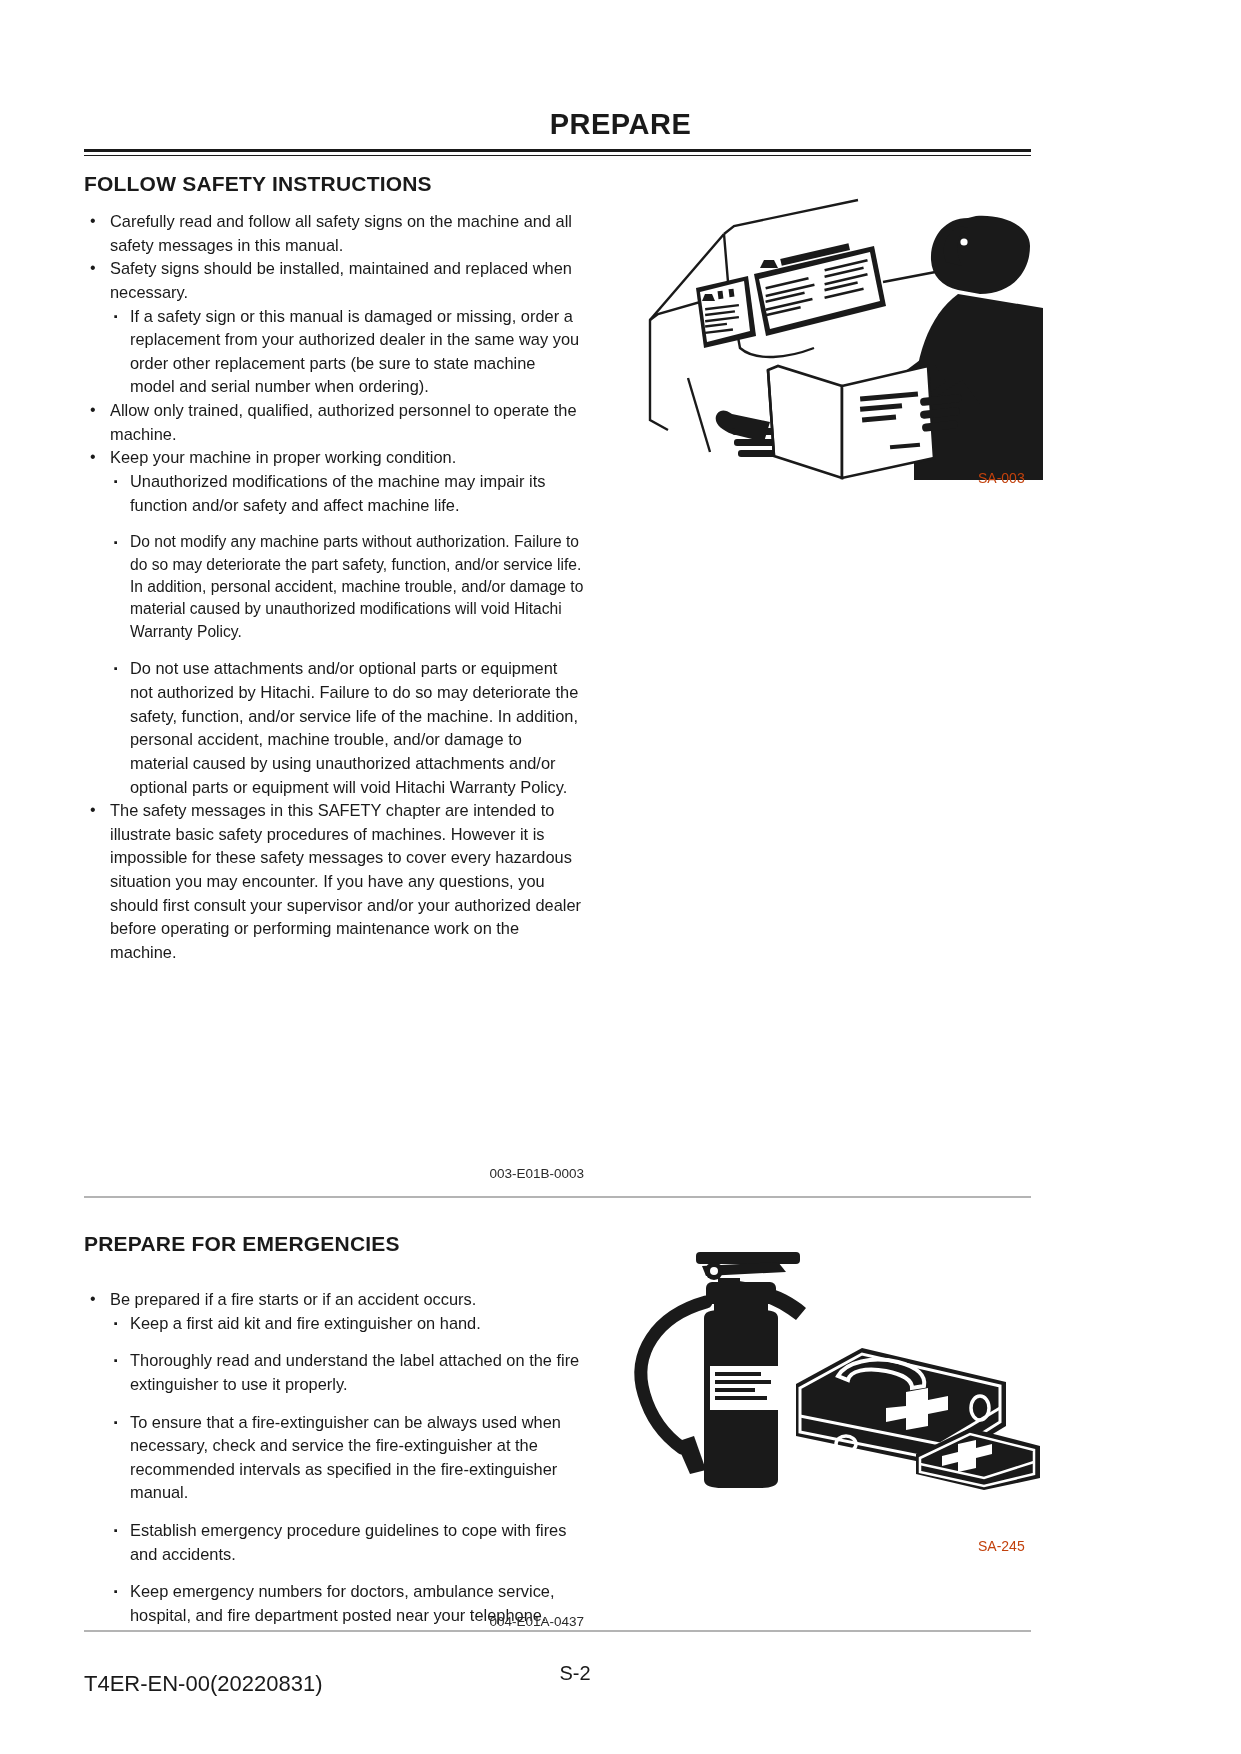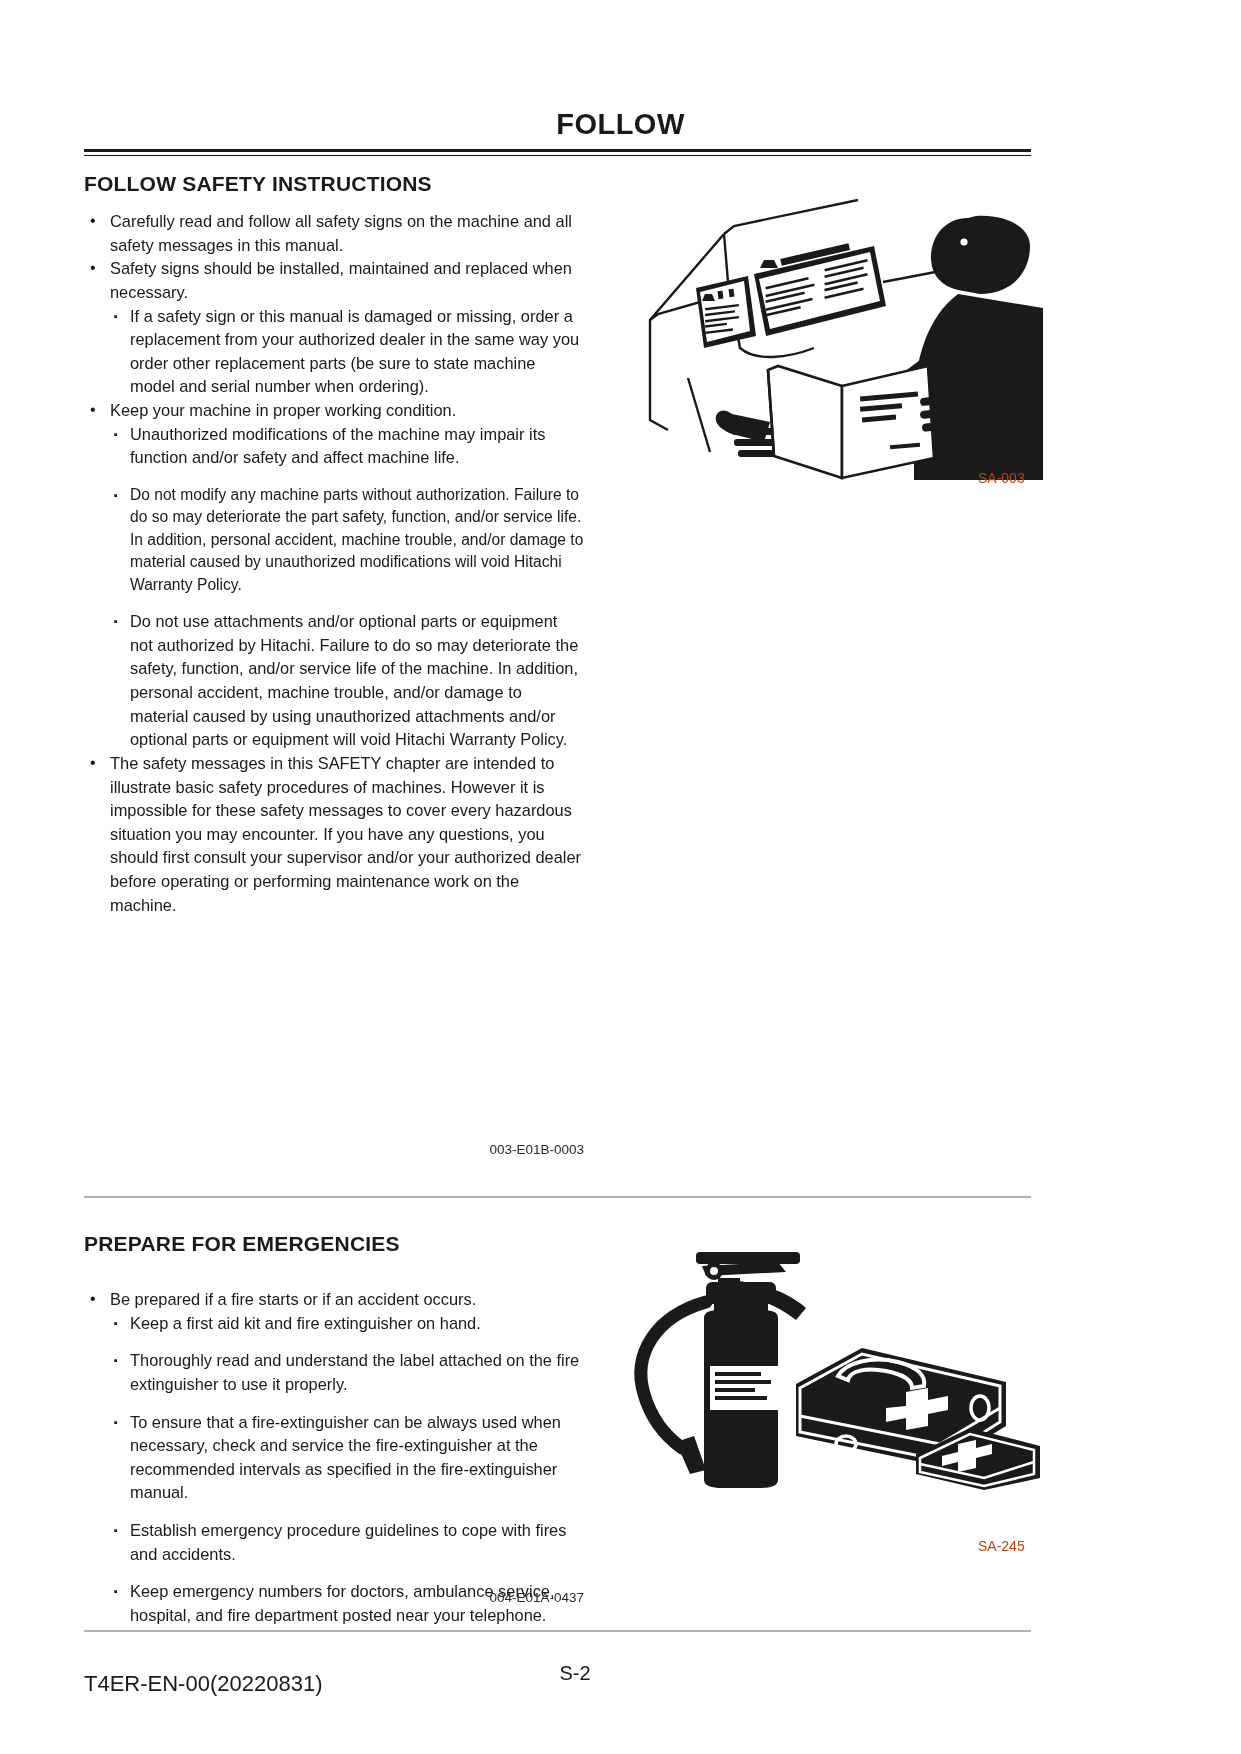--- a/index.html
+++ b/index.html
@@ -109,20 +109,21 @@
     line-height: 1.5;
   }
   li.gap-before { margin-top: 14px; }
   li.tight { font-size: 15.6px; }
 
   .ref-code {
     position: absolute;
     font-size: 13.5px;
     color: #2a2a2a;
     text-align: right;
+    margin-top: 24px;
   }
   #ref-003 { top: 1142px; left: 300px; width: 284px; }
   #ref-004 { top: 1590px; left: 300px; width: 284px; }
 
   
   .figure {
     position: absolute;
   }
   #fig-reading { top: 190px; left: 628px; width: 415px; height: 290px; }
   #fig-emergency { top: 1230px; left: 610px; width: 430px; height: 260px; }
@@ -149,37 +150,40 @@
     width: 1150px;
     text-align: center;
     font-size: 20px;
   }
 </style>
 </head>
 <body>
 
 <div class="page">
 
-  <div class="doc-title">FOLLOW</div>
+  <div class="doc-title">PREPARE</div>
   <div class="header-rule"></div>
 
   <div class="section-heading" id="heading-follow">FOLLOW SAFETY INSTRUCTIONS</div>
 
   <div class="text-col" id="col-follow">
     <ul class="lvl1">
       <li>
         <span>Carefully read and follow all safety signs on the machine and all safety messages in this manual.</span>
       </li>
       <li>
         <span>Safety signs should be installed, maintained and replaced when necessary.</span>
         <ul class="lvl2">
           <li>
             <span>If a safety sign or this manual is damaged or missing, order a replacement from your authorized dealer in the same way you order other replacement parts (be sure to state machine model and serial number when ordering).</span>
           </li>
         </ul>
+      </li>
+      <li>
+        <span>Allow only trained, qualified, authorized personnel to operate the machine.</span>
       </li>
       <li>
         <span>Keep your machine in proper working condition.</span>
         <ul class="lvl2">
           <li>
             <span>Unauthorized modifications of the machine may impair its function and/or safety and affect machine life.</span>
           </li>
           <li class="gap-before tight">
             <span>Do not modify any machine parts without authorization. Failure to do so may deteriorate the part safety, function, and/or service life. In addition, personal accident, machine trouble, and/or damage to material caused by unauthorized modifications will void Hitachi Warranty Policy.</span>
           </li>

